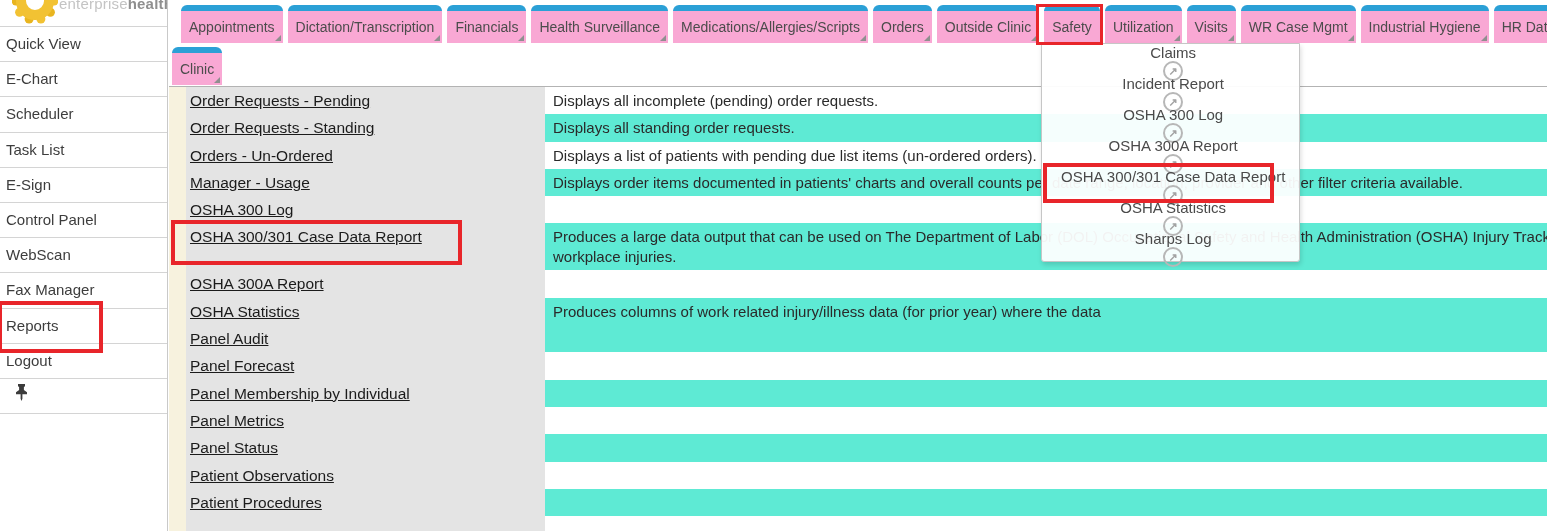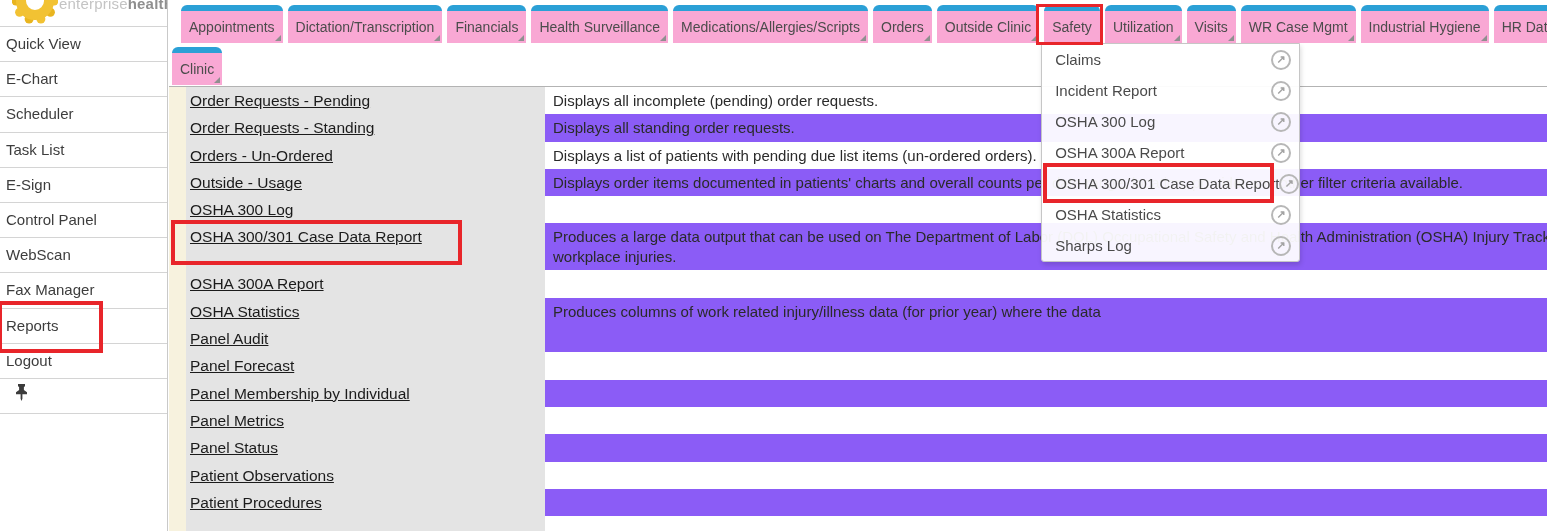--- a/index.html
+++ b/index.html
@@ -38,36 +38,36 @@
 
   .circle-icon{box-sizing:border-box;width:21px;height:21px;border:2px solid #b7b7b7;border-radius:50%;
                display:inline-flex;align-items:center;justify-content:center;font-size:11px;
                color:#a3a3a3;font-weight:bold;background:transparent;flex:none;cursor:pointer;}
 
   
   .menu{position:absolute;top:32px;left:-3px;width:257px;background:rgba(255,255,255,0.94);
         border:1px solid #c6c6c6;border-radius:0 0 3px 3px;box-shadow:1px 3px 5px rgba(0,0,0,0.14);
         z-index:40;}
   .menu-item{height:31px;display:flex;align-items:center;justify-content:space-between;
-             padding:0 8px 0 13px;font-size:15px;color:#4a4a4a;position:relative;cursor:pointer;}
+             padding:0 8px 0 13px;font-size:15px;color:#4a4a4a;position:relative;cursor:pointer;flex-direction:column;}
   .menu-item .circle-icon{width:20px;height:20px;}
 
   
   .hline{position:absolute;left:169px;right:0;top:86px;border-top:1px solid #b3b3b3;z-index:1;}
   .beige{position:absolute;left:169px;top:87px;width:17px;bottom:0;background:#f7f2de;z-index:1;}
   .graycol{position:absolute;left:186px;top:87px;width:359px;bottom:0;background:#e4e4e4;z-index:1;}
   .rows{position:absolute;left:186px;top:87px;right:0;z-index:2;}
   .lrow{display:flex;align-items:stretch;height:27.3px;}
   .lrow.tall{height:47px;}
   .lname{width:359px;box-sizing:border-box;padding-left:4px;flex:none;position:relative;}
   .rlink{font-size:15.5px;color:#1b1b1b;line-height:27.3px;white-space:nowrap;
          text-decoration:underline;cursor:pointer;margin-top:16px;}
   .ldesc{flex:1;box-sizing:border-box;padding-left:8px;font-size:15px;color:#2a2a2a;
          line-height:27.3px;white-space:nowrap;overflow:visible;}
-  .lrow.stripe .ldesc{background:#8b5cf6;}
+  .lrow.stripe .ldesc{background:#5eead4;}
   .lrow.tall .ldesc{line-height:20px;padding-top:4px;}
 </style>
 </head>
 <body>
 
 <div class="stage">
 
   <div class="sidebar">
     <div class="logo">
       <span class="gear">
@@ -223,21 +223,21 @@
           <div>Displays all standing order requests.</div>
         </div>
       </div>
       <div class="lrow">
         <div class="lname"><a class="rlink">Orders - Un-Ordered</a></div>
         <div class="ldesc">
           <div>Displays a list of patients with pending due list items (un-ordered orders).</div>
         </div>
       </div>
       <div class="lrow stripe">
-        <div class="lname"><a class="rlink">Outside - Usage</a></div>
+        <div class="lname"><a class="rlink">Manager - Usage</a></div>
         <div class="ldesc">
           <div>Displays order items documented in patients' charts and overall counts per date range, location, provider and other filter criteria available.</div>
         </div>
       </div>
       <div class="lrow">
         <div class="lname"><a class="rlink">OSHA 300 Log</a></div>
         <div class="ldesc"></div>
       </div>
       <div class="lrow stripe tall">
         <div class="lname"><a class="rlink">OSHA 300/301 Case Data Report</a><span class="hl-red list-hl"></span></div>

